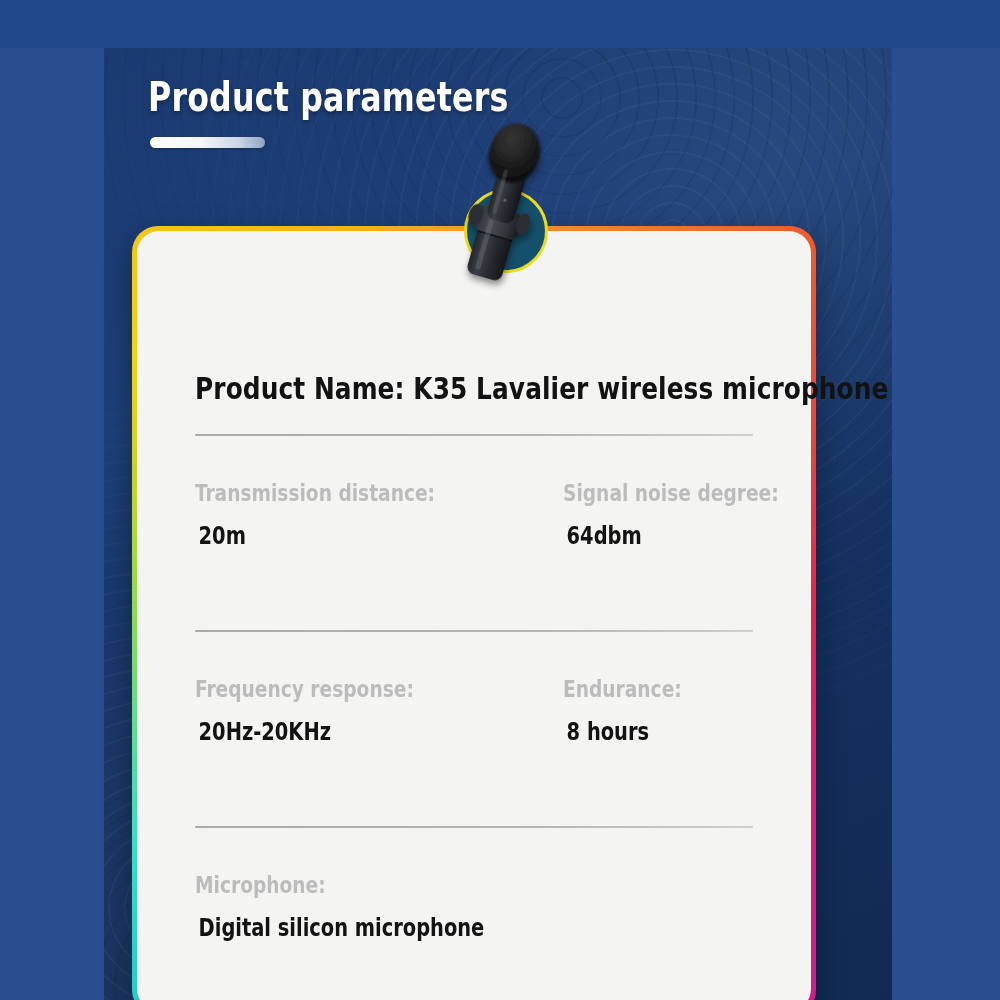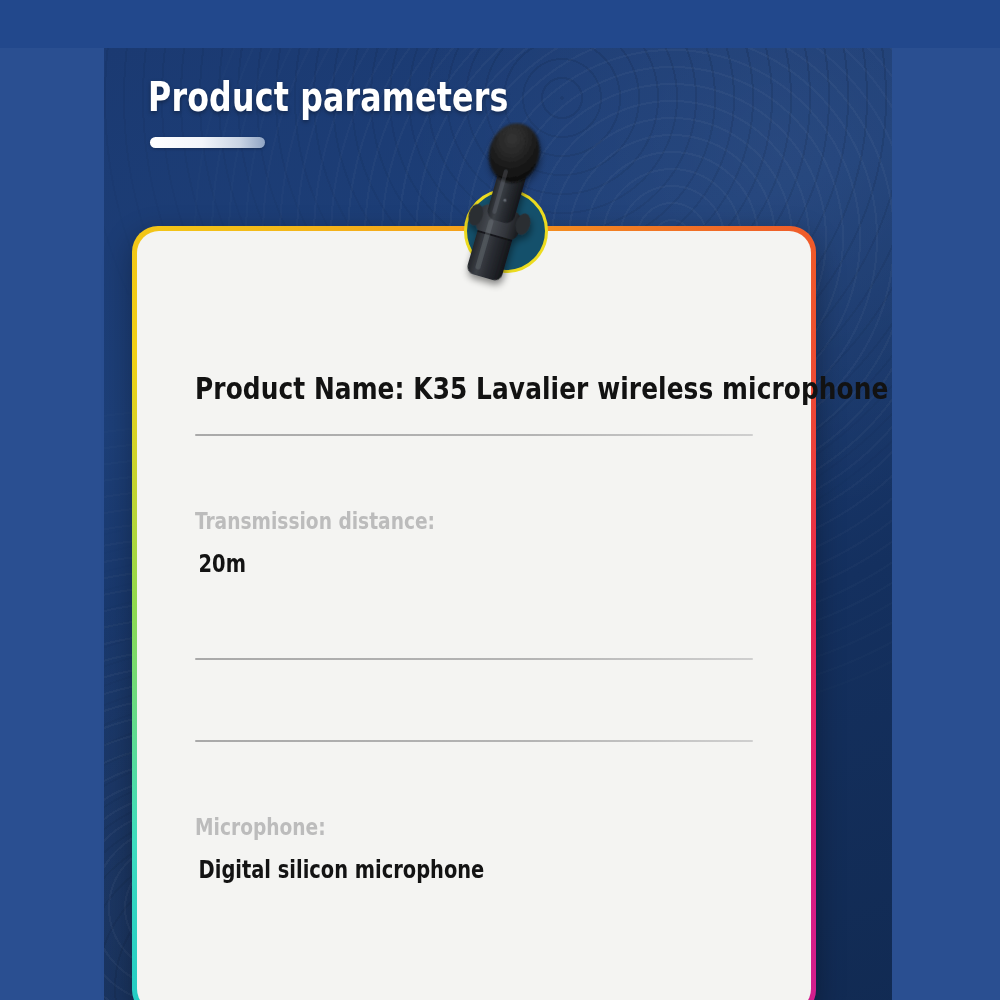--- a/index.html
+++ b/index.html
@@ -174,21 +174,21 @@
     height: 2px;
     background: linear-gradient(90deg, #a9a9a9 0%, #b4b4b4 60%, #cfcfcf 100%);
     margin: 28px 0 0 0;
     border-radius: 1px;
   }
   .spec-grid {
     display: grid;
     grid-template-columns: 368px auto;
     row-gap: 0;
   }
-  .spec-block { padding-top: 72px; }
+  .spec-block { padding-top: 44px; }
   .spec-label {
     color: #bcbcbc;
     font-family: "Liberation Sans Narrow", "DejaVu Sans Condensed", "Liberation Sans", sans-serif;
     font-size: 23px;
     font-weight: 700;
     transform: scaleX(0.9);
     transform-origin: left center;
     white-space: nowrap;
     margin-bottom: 16px;
   }
@@ -249,25 +249,39 @@
     <div class="card">
 
       <div class="product-name">Product Name: K35 Lavalier wireless microphone</div>
       <div class="divider"></div>
 
       <div class="spec-grid">
         <div class="spec-block">
           <div class="spec-label">Transmission distance:</div>
           <div class="spec-value">20m</div>
         </div>
+        <div class="spec-block">
+          <div class="spec-label">Signal noise degree:</div>
+          <div class="spec-value">64dbm</div>
+        </div>
       </div>
 
       <div class="row-gap"></div>
       <div class="divider"></div>
 
+      <div class="spec-grid">
+        <div class="spec-block">
+          <div class="spec-label">Frequency response:</div>
+          <div class="spec-value">20Hz-20KHz</div>
+        </div>
+        <div class="spec-block">
+          <div class="spec-label">Endurance:</div>
+          <div class="spec-value">8 hours</div>
+        </div>
+      </div>
 
       <div class="row-gap"></div>
       <div class="divider"></div>
 
       <div class="spec-grid">
         <div class="spec-block">
           <div class="spec-label">Microphone:</div>
           <div class="spec-value">Digital silicon microphone</div>
         </div>
       </div>

